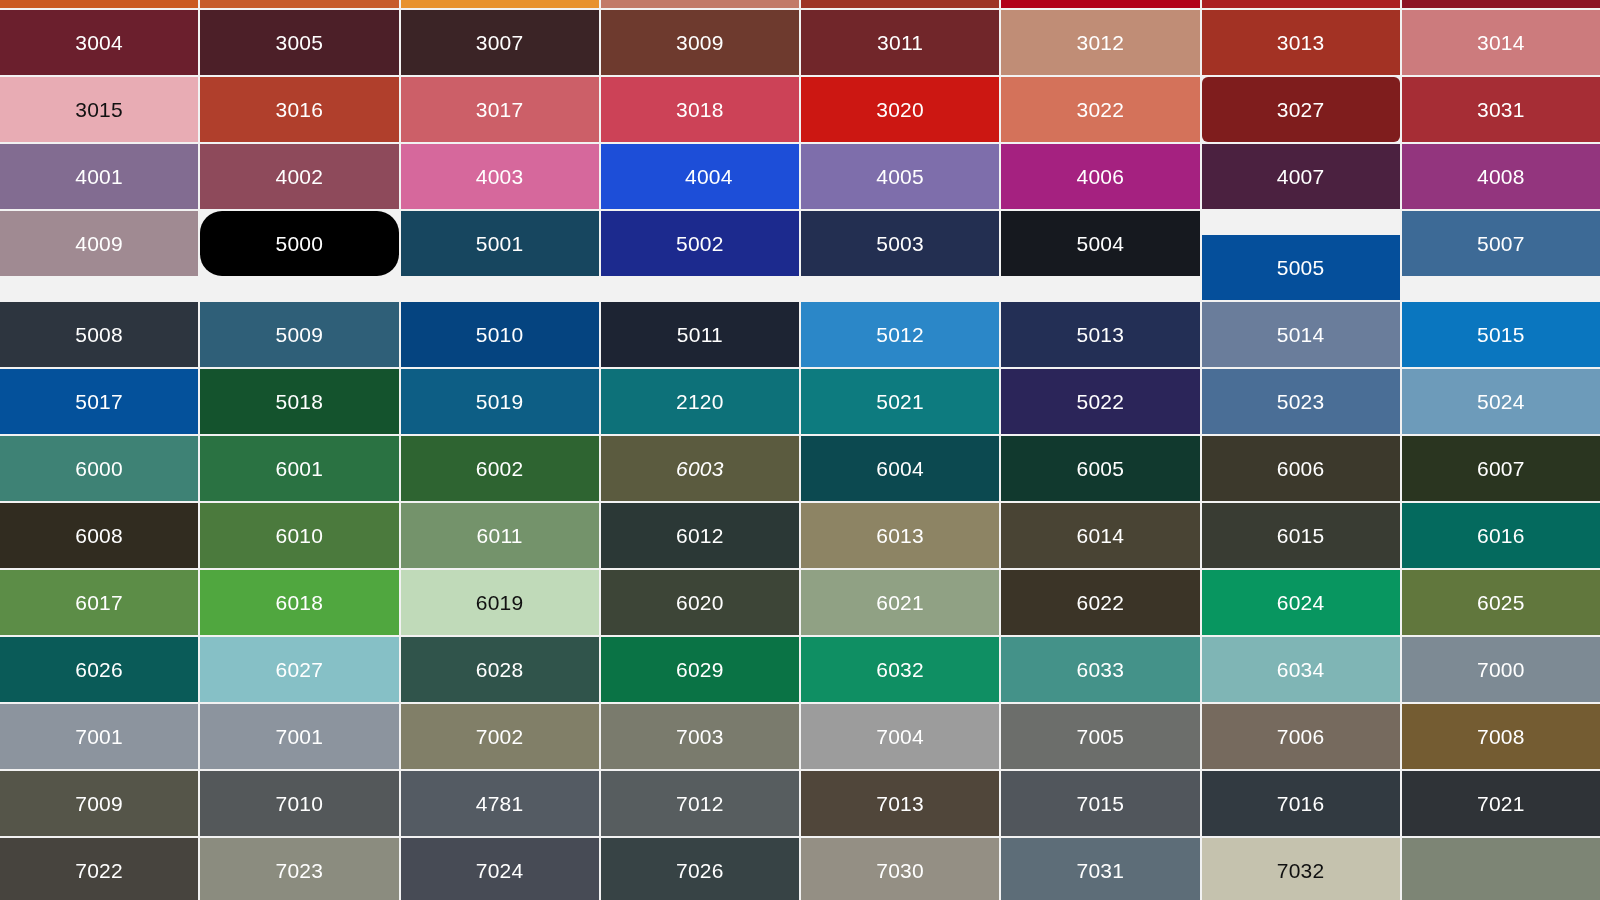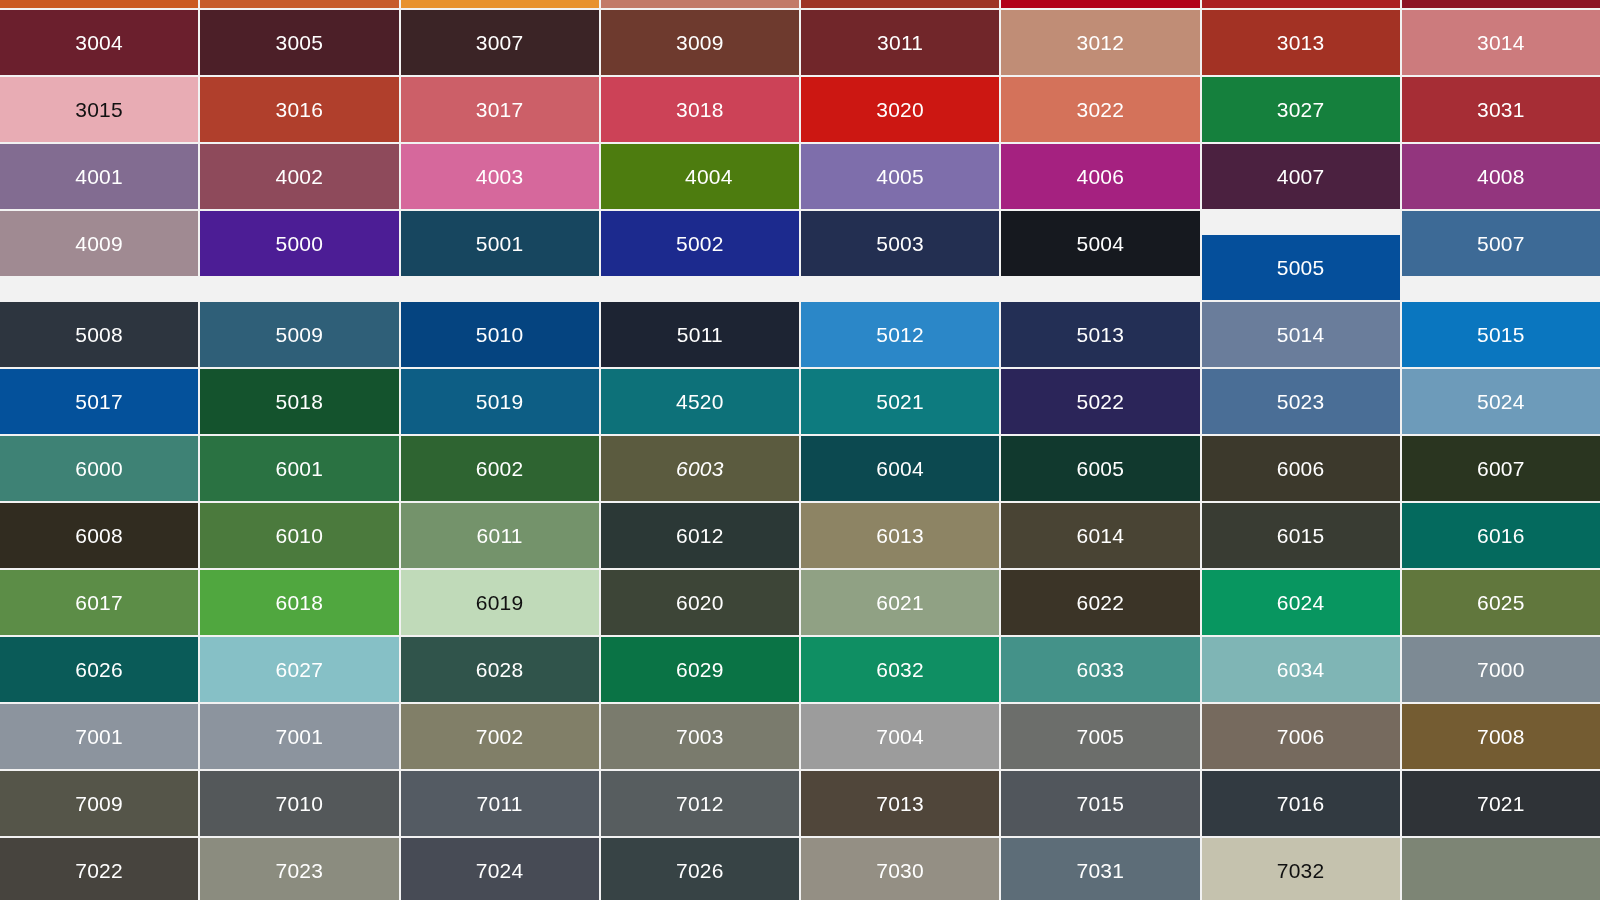--- a/index.html
+++ b/index.html
@@ -107,54 +107,54 @@
       </div>
       <div class="swatch light-text" style="background: rgb(204, 66, 87);">
         <span class="swatch-label">3018</span>
       </div>
       <div class="swatch light-text" style="background: rgb(204, 23, 18);">
         <span class="swatch-label">3020</span>
       </div>
       <div class="swatch light-text" style="background: rgb(212, 114, 90);">
         <span class="swatch-label">3022</span>
       </div>
-      <div class="swatch light-text" style="background: #15803d;">
+      <div class="swatch light-text" style="background: #7f1d1d; border-radius: 6px;">
         <span class="swatch-label">3027</span>
       </div>
       <div class="swatch light-text" style="background: rgb(166, 45, 53);">
         <span class="swatch-label">3031</span>
       </div>
       <div class="swatch light-text" style="background: rgb(130, 108, 145);">
         <span class="swatch-label">4001</span>
       </div>
       <div class="swatch light-text" style="background: rgb(142, 74, 91);">
         <span class="swatch-label">4002</span>
       </div>
       <div class="swatch light-text" style="background: rgb(214, 104, 156);">
         <span class="swatch-label">4003</span>
       </div>
-      <div class="swatch light-text" style="background: #4d7c0f; padding-left: 18px;">
+      <div class="swatch light-text" style="background: #1d4ed8; padding-left: 18px;">
         <span class="swatch-label">4004</span>
       </div>
       <div class="swatch light-text" style="background: rgb(126, 110, 171);">
         <span class="swatch-label">4005</span>
       </div>
       <div class="swatch light-text" style="background: rgb(165, 33, 128);">
         <span class="swatch-label">4006</span>
       </div>
       <div class="swatch light-text" style="background: rgb(75, 33, 64);">
         <span class="swatch-label">4007</span>
       </div>
       <div class="swatch light-text" style="background: rgb(147, 53, 126);">
         <span class="swatch-label">4008</span>
       </div>
       <div class="swatch light-text" style="background: rgb(160, 138, 146);">
         <span class="swatch-label">4009</span>
       </div>
-      <div class="swatch light-text" style="background: #4c1d95;">
+      <div class="swatch light-text" style="background: #000000; border-radius: 22px;">
         <span class="swatch-label">5000</span>
       </div>
       <div class="swatch light-text" style="background: rgb(23, 70, 95);">
         <span class="swatch-label">5001</span>
       </div>
       <div class="swatch light-text" style="background: rgb(28, 42, 142);">
         <span class="swatch-label">5002</span>
       </div>
       <div class="swatch light-text" style="background: rgb(35, 47, 81);">
         <span class="swatch-label">5003</span>
@@ -195,21 +195,21 @@
       <div class="swatch light-text" style="background: rgb(4, 81, 155);">
         <span class="swatch-label">5017</span>
       </div>
       <div class="swatch light-text" style="background: #14532d;">
         <span class="swatch-label">5018</span>
       </div>
       <div class="swatch light-text" style="background: rgb(13, 94, 133);">
         <span class="swatch-label">5019</span>
       </div>
       <div class="swatch light-text" style="background: rgb(13, 113, 121);">
-        <span class="swatch-label">4520</span>
+        <span class="swatch-label">2120</span>
       </div>
       <div class="swatch light-text" style="background: rgb(13, 123, 127);">
         <span class="swatch-label">5021</span>
       </div>
       <div class="swatch light-text" style="background: rgb(43, 37, 89);">
         <span class="swatch-label">5022</span>
       </div>
       <div class="swatch light-text" style="background: rgb(74, 110, 150);">
         <span class="swatch-label">5023</span>
       </div>
@@ -336,21 +336,21 @@
       <div class="swatch light-text" style="background: rgb(116, 92, 50);">
         <span class="swatch-label">7008</span>
       </div>
       <div class="swatch light-text" style="background: rgb(85, 85, 73);">
         <span class="swatch-label">7009</span>
       </div>
       <div class="swatch light-text" style="background: rgb(84, 88, 90);">
         <span class="swatch-label">7010</span>
       </div>
       <div class="swatch light-text" style="background: rgb(84, 91, 99);">
-        <span class="swatch-label">7011</span>
+        <span class="swatch-label">4781</span>
       </div>
       <div class="swatch light-text" style="background: rgb(87, 93, 95);">
         <span class="swatch-label">7012</span>
       </div>
       <div class="swatch light-text" style="background: rgb(80, 70, 58);">
         <span class="swatch-label">7013</span>
       </div>
       <div class="swatch light-text" style="background: rgb(81, 86, 92);">
         <span class="swatch-label">7015</span>
       </div>

